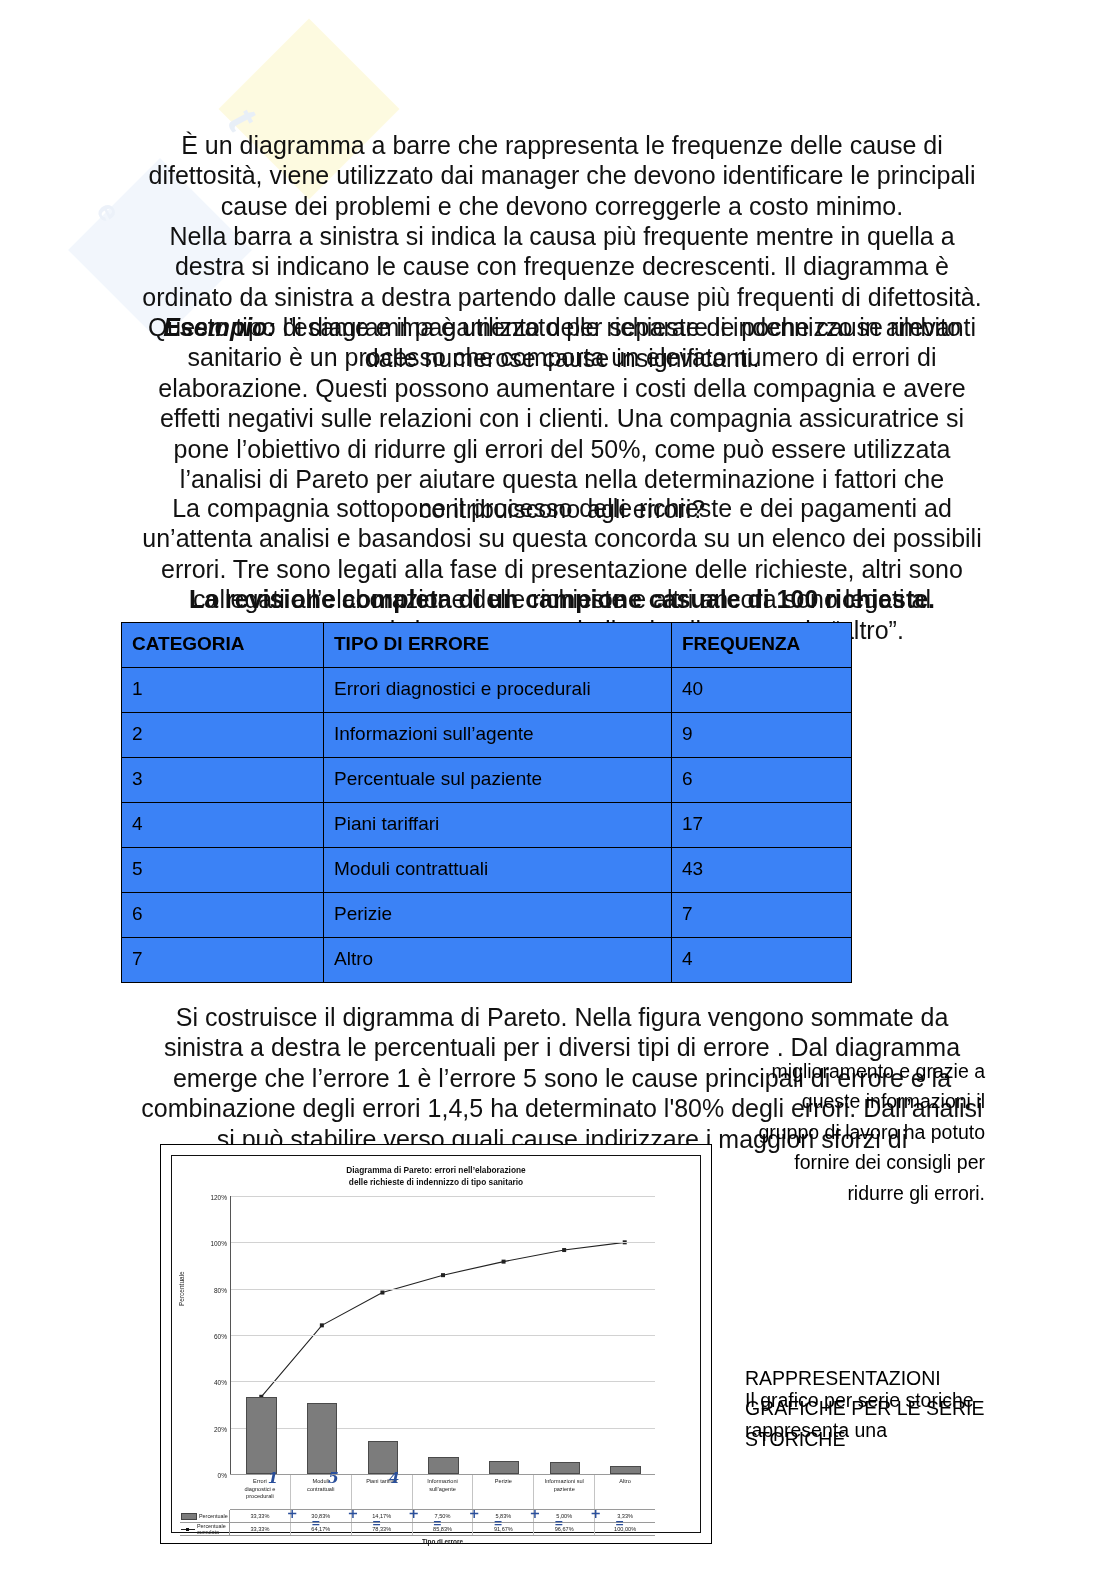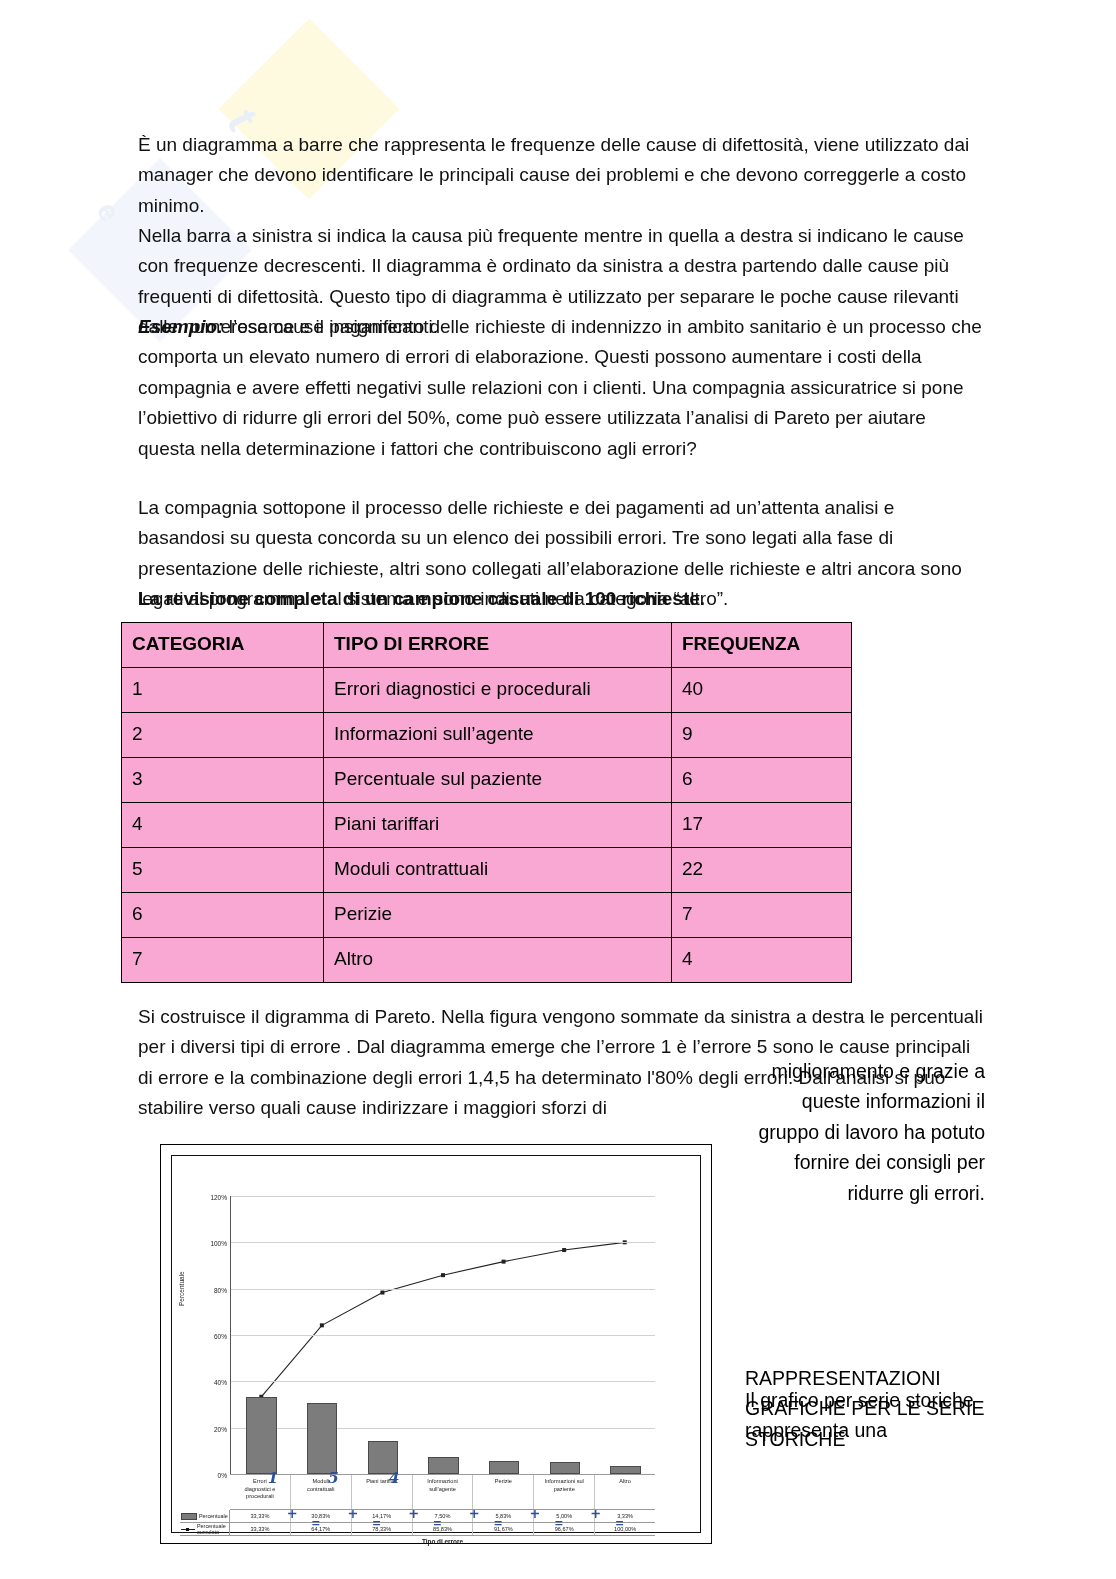--- a/index.html
+++ b/index.html
@@ -76,39 +76,39 @@
     position: absolute;
     left: 0;
     top: 0;
     width: 1116px;
     z-index: 2;
   }
   .para {
     position: absolute;
     left: 138px;
     width: 848px;
-    font-size: 19px;
+    font-size: 25px;
     line-height: 30.4px;
-    text-align: left;
+    text-align: center;
     color: #111111;
   }
   .para b.esempio {
     font-weight: bold;
     font-style: italic;
   }
 
   
   .freq-table {
     position: absolute;
     left: 121px;
     top: 622px;
     width: 667px;
     border-collapse: collapse;
     table-layout: fixed;
-    background: #f9a8d4;
+    background: #3b82f6;
   }
   .freq-table td, .freq-table th {
     border: 1.6px solid #000000;
     padding: 8px 10px 10px 10px;
     font-size: 19px;
     height: 26px;
     vertical-align: middle;
     text-align: left;
   }
   .freq-table th {
@@ -377,21 +377,21 @@
           <td>6</td>
         </tr>
         <tr>
           <td>4</td>
           <td>Piani tariffari</td>
           <td>17</td>
         </tr>
         <tr>
           <td>5</td>
           <td>Moduli contrattuali</td>
-          <td>22</td>
+          <td>43</td>
         </tr>
         <tr>
           <td>6</td>
           <td>Perizie</td>
           <td>7</td>
         </tr>
         <tr>
           <td>7</td>
           <td>Altro</td>
           <td>4</td>
@@ -405,20 +405,24 @@
 
     <div class="rightcol heading" style="top:1363px;">RAPPRESENTAZIONI GRAFICHE PER LE SERIE STORICHE</div>
 
     <div class="rightcol" style="top:1385px;">Il grafico per serie storiche rappresenta una</div>
 
   </div>
 
   <div class="figure">
     <div class="figure-inner">
 
+      <div class="chart-title">
+        <div>Diagramma di Pareto: errori nell’elaborazione</div>
+        <div>delle richieste di indennizzo di tipo sanitario</div>
+      </div>
 
       <div class="yaxis-title">Percentuale</div>
 
       <div class="plot" id="plot">
         <svg class="cum-svg" id="cumline" viewBox="0 0 425 278" preserveAspectRatio="none">
             <polyline points="30.357142857142858,200.7855 91.07142857142857,129.3395 151.78571428571428,96.53550000000001 212.5,79.16050000000001 273.2142857142857,65.63116666666667 333.9285714285714,54.04783333333333 394.6428571428571,46.333333333333314" fill="none" stroke="#222222" stroke-width="1.1"></polyline>
             <rect x="28.357142857142858" y="198.7855" width="4" height="4" fill="#222222"></rect>
             <rect x="89.07142857142857" y="127.33949999999999" width="4" height="4" fill="#222222"></rect>
             <rect x="149.78571428571428" y="94.53550000000001" width="4" height="4" fill="#222222"></rect>
             <rect x="210.5" y="77.16050000000001" width="4" height="4" fill="#222222"></rect>

